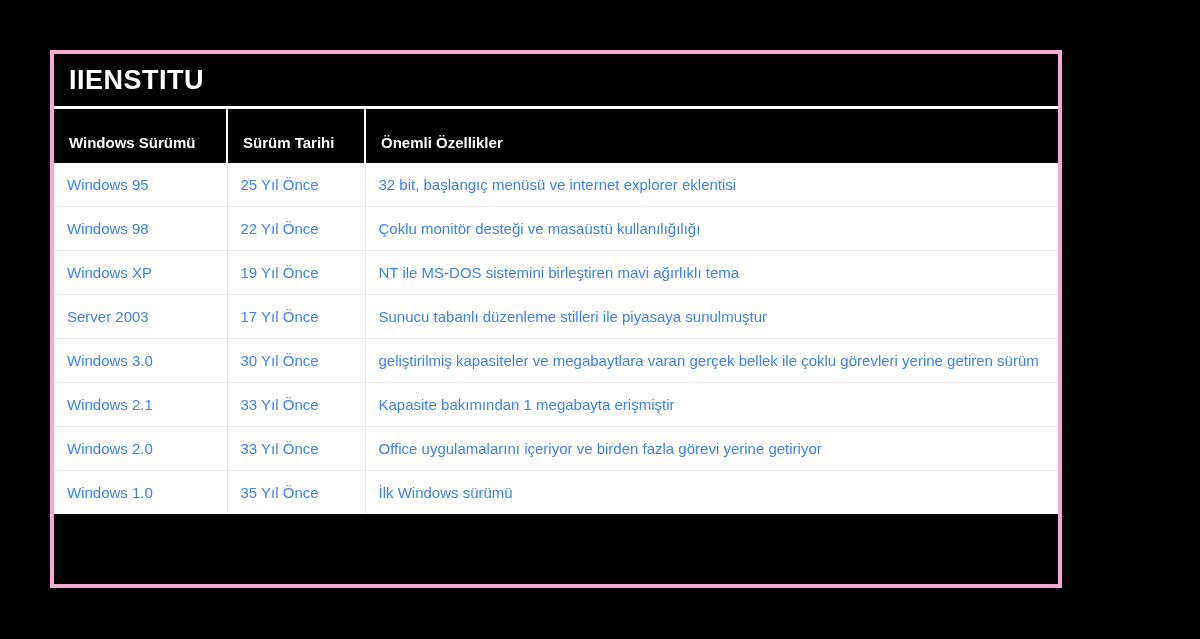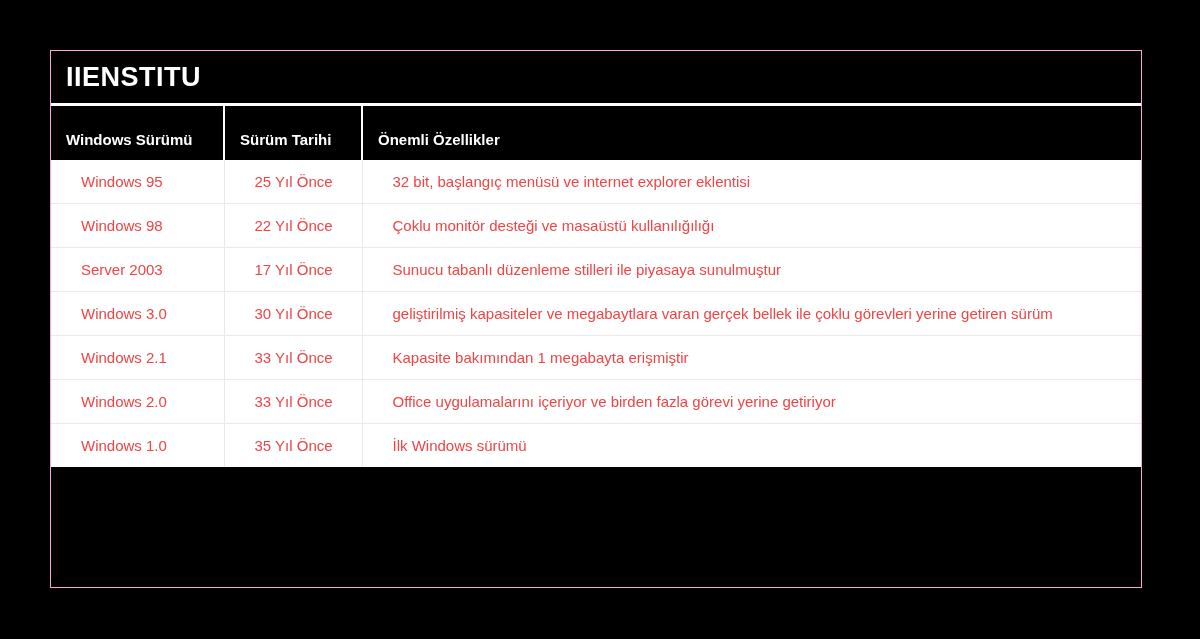--- a/index.html
+++ b/index.html
@@ -4,24 +4,24 @@
 <style>
   html, body { margin: 0; padding: 0; }
   body {
     width: 1200px; height: 639px;
     background: #000000;
     font-family: "Liberation Sans", "DejaVu Sans", sans-serif;
     position: relative; overflow: hidden;
   }
   .card {
     position: absolute; left: 50px; top: 50px;
-    width: 1092px; height: 538px;
+    width: 1012px; height: 538px;
     box-sizing: border-box;
     background: #000000;
-    border: 1px solid #f9a8d4;
+    border: 4px solid #f9a8d4;
   }
   .card-title {
     height: 52px; line-height: 52px;
     background: #000000;
     color: #ffffff;
     font-size: 27px; font-weight: 700;
     letter-spacing: 0.5px;
     padding-left: 15px;
     border-bottom: 3px solid #ffffff;
   }
@@ -37,23 +37,23 @@
     font-size: 15px; font-weight: 700;
     text-align: left;
     height: 42px;
     padding: 12px 6px 0 15px;
     white-space: nowrap; overflow: hidden;
   }
   thead th + th { border-left: 2px solid #ffffff; }
   tbody td {
     height: 43px;
     font-size: 15px;
-    color: #ef4444;
+    color: #3b82f6;
     background: #ffffff;
-    padding: 0 8px 0 30px;
+    padding: 0 8px 0 13px;
     border-bottom: 1px solid #e9e9e9;
     white-space: nowrap; overflow: hidden;
   }
   tbody td + td { border-left: 1px solid #e9e9e9; }
   tbody tr:last-child td { border-bottom: none; }
 </style>
 </head>
 <body>
 
 <div class="card">
@@ -76,20 +76,25 @@
         <td>Windows 95</td>
         <td>25 Yıl Önce</td>
         <td>32 bit, başlangıç menüsü ve internet explorer eklentisi</td>
       </tr>
       <tr>
         <td>Windows 98</td>
         <td>22 Yıl Önce</td>
         <td>Çoklu monitör desteği ve masaüstü kullanılığılığı</td>
       </tr>
       <tr>
+        <td>Windows XP</td>
+        <td>19 Yıl Önce</td>
+        <td>NT ile MS-DOS sistemini birleştiren mavi ağırlıklı tema</td>
+      </tr>
+      <tr>
         <td>Server 2003</td>
         <td>17 Yıl Önce</td>
         <td>Sunucu tabanlı düzenleme stilleri ile piyasaya sunulmuştur</td>
       </tr>
       <tr>
         <td>Windows 3.0</td>
         <td>30 Yıl Önce</td>
         <td>geliştirilmiş kapasiteler ve megabaytlara varan gerçek bellek ile çoklu görevleri yerine getiren sürüm</td>
       </tr>
       <tr>

